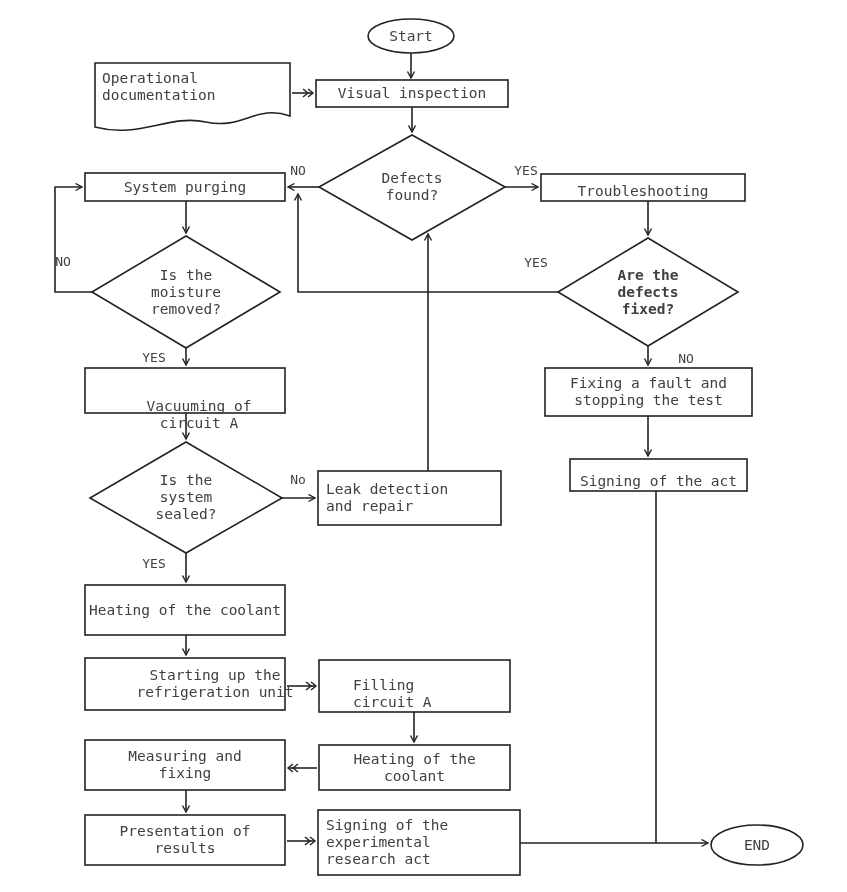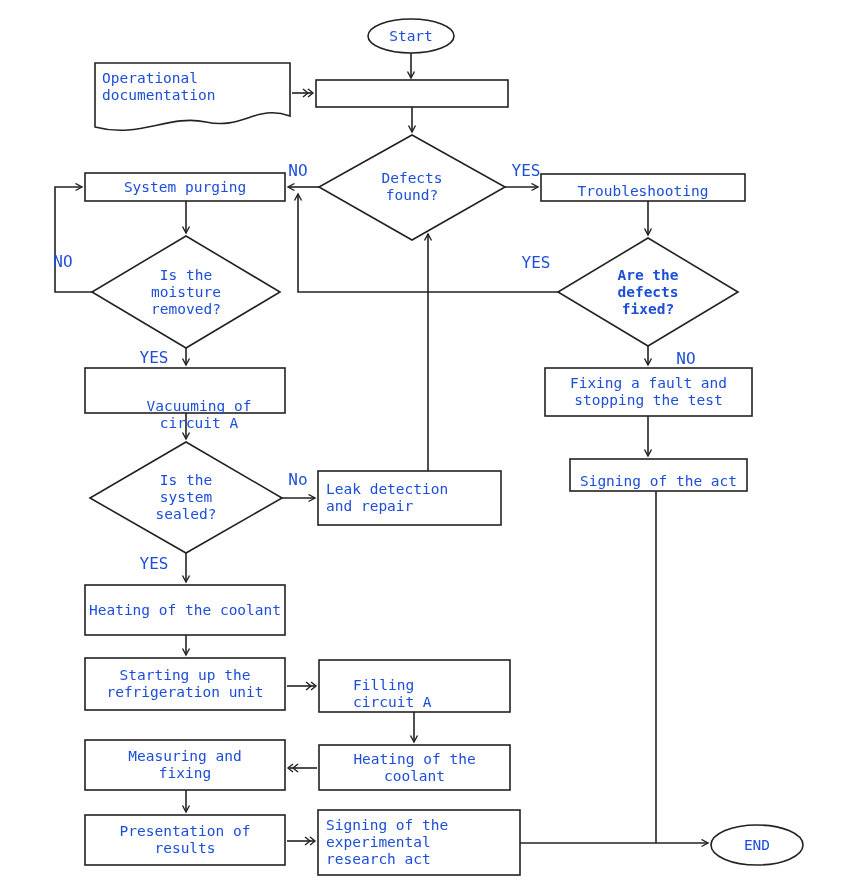--- a/index.html
+++ b/index.html
@@ -1,38 +1,38 @@
 <!DOCTYPE html>
 <html><head>
 <meta charset="utf-8">
 <style>
   html,body{margin:0;padding:0;background:#ffffff;}
   .canvas{
     position:relative;
     width:847px;height:892px;
     background:#ffffff;
     font-family:"DejaVu Sans Mono","Liberation Mono",monospace;
-    color:#1d4ed8;
+    color:#404040;
     overflow:hidden;
   }
   .canvas svg{position:absolute;left:0;top:0;}
   .lbl{
     position:absolute;
     display:flex;align-items:center;justify-content:center;
     text-align:center;
     white-space:pre-line;
     font-size:14.5px;line-height:17px;
     pointer-events:none;
   }
   .lbl.left{justify-content:flex-start;text-align:left;}
   .edge-lbl{
     position:absolute;
     width:44px;height:16px;
     display:flex;align-items:center;justify-content:center;
-    font-size:16px;
+    font-size:13px;
     pointer-events:none;
   }
 </style>
 </head>
 <body>
 
 <div class="canvas">
 
   <svg width="847" height="892" viewBox="0 0 847 892">
     <defs>
@@ -92,20 +92,21 @@
       <rect x="85" y="740" width="200" height="50"></rect>
       <rect x="85" y="815" width="200" height="50"></rect>
       <rect x="318" y="810" width="202" height="65"></rect>
       <ellipse cx="757" cy="845" rx="46" ry="20"></ellipse>
     </g>
   </svg>
 
   <div class="lbl" style="left:368px;top:19px;width:86px;height:34px;">Start</div>
   <div class="lbl left" style="left:102px;top:66px;width:183px;height:42px;">Operational
 documentation</div>
+  <div class="lbl" style="left:316px;top:80px;width:192px;height:27px;">Visual inspection</div>
   <div class="lbl" style="left:347px;top:161px;width:130px;height:52px;">Defects
 found?</div>
   <div class="lbl" style="left:85px;top:173px;width:200px;height:28px;">System purging</div>
   <div class="lbl" style="left:541px;top:174px;width:204px;height:34px;">Troubleshooting</div>
   <div class="lbl" style="left:121px;top:266px;width:130px;height:52px;">Is the
 moisture
 removed?</div>
   <div class="lbl" style="left:583px;top:266px;width:130px;height:52px;font-weight:bold;">Are the
 defects
 fixed?</div>
@@ -113,21 +114,21 @@
 circuit A</div>
   <div class="lbl" style="left:548px;top:368px;width:201px;height:48px;">Fixing a fault and
 stopping the test</div>
   <div class="lbl" style="left:121px;top:471px;width:130px;height:53px;">Is the
 system
 sealed?</div>
   <div class="lbl left" style="left:326px;top:471px;width:172px;height:54px;">Leak detection
 and repair</div>
   <div class="lbl" style="left:570px;top:459px;width:177px;height:44px;">Signing of the act</div>
   <div class="lbl" style="left:85px;top:585px;width:200px;height:50px;">Heating of the coolant</div>
-  <div class="lbl" style="left:85px;top:658px;width:200px;height:52px;">Starting up the
+  <div class="lbl" style="left:85px;top:658px;width:200px;height:52px;padding-left:30px;">Starting up the
 refrigeration unit</div>
   <div class="lbl left" style="left:353px;top:660px;width:157px;height:52px;margin-top:8px;">Filling
 circuit A</div>
   <div class="lbl" style="left:319px;top:745px;width:191px;height:45px;">Heating of the coolant</div>
   <div class="lbl" style="left:85px;top:740px;width:200px;height:50px;">Measuring and
 fixing</div>
   <div class="lbl" style="left:85px;top:815px;width:200px;height:50px;">Presentation of
 results</div>
   <div class="lbl left" style="left:326px;top:810px;width:192px;height:65px;">Signing of the
 experimental

